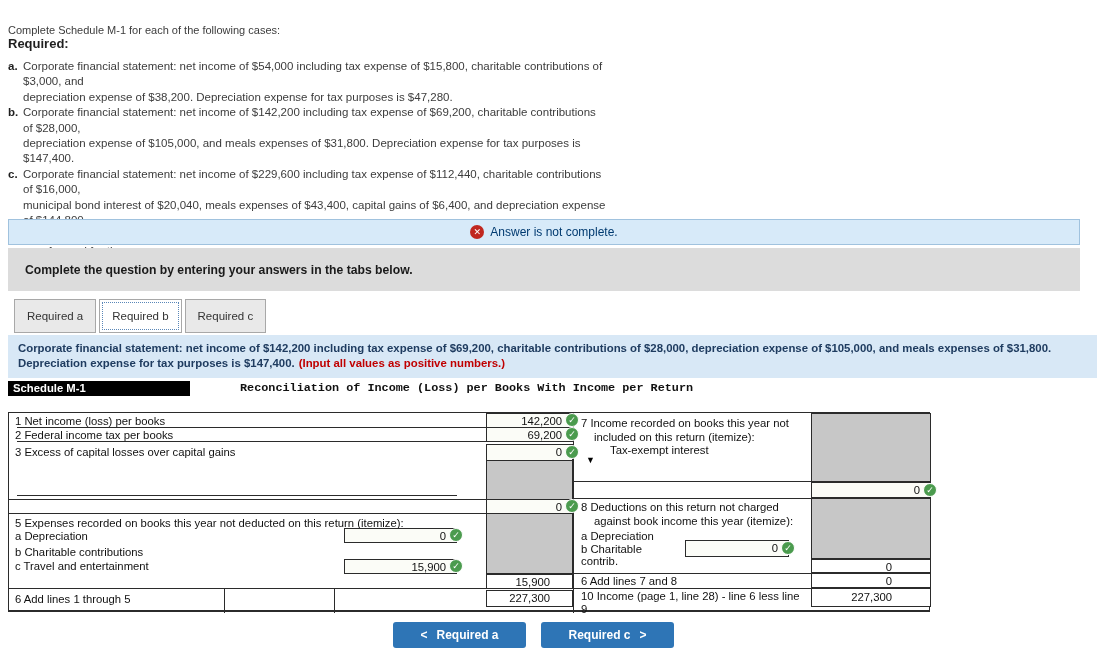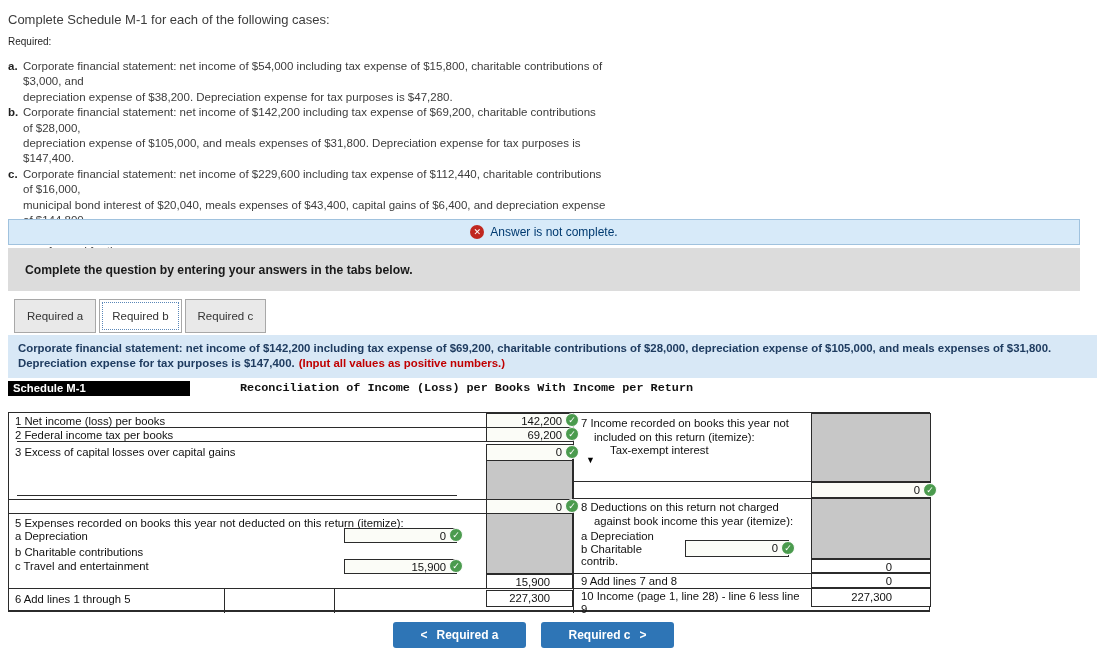--- a/index.html
+++ b/index.html
@@ -2,22 +2,22 @@
 <html><head>
 <meta charset="utf-8">
 <style>
   * { margin:0; padding:0; box-sizing:border-box; }
   html,body { background:#fff; }
   body {
     width:1104px; height:660px; position:relative; overflow:hidden;
     font-family:"Liberation Sans","DejaVu Sans",sans-serif; color:#3c3c3c;
   }
   
-  .prompt { position:absolute; left:8px; top:12px; font-size:13px; color:#3c3c3c; }
-  .reqhead { position:absolute; left:8px; top:36px; font-size:10px; font-weight:normal; color:#1f1f1f; }
+  .prompt { position:absolute; left:8px; top:24px; font-size:11px; color:#3c3c3c; }
+  .reqhead { position:absolute; left:8px; top:36px; font-size:13px; font-weight:bold; color:#1f1f1f; }
   .cases { position:absolute; left:8px; top:59px; width:600px; }
   .case { position:relative; padding-left:15px; font-size:11.5px; line-height:15.4px; color:#3c3c3c; }
   .case .letter { position:absolute; left:0; font-weight:bold; color:#1f1f1f; }
   .case .ctext { white-space:pre-line; }
   
   .banner { position:absolute; left:8px; top:219px; width:1072px; height:26px;
     background:#d7eaf9; border:1px solid #a0c2de; display:flex; align-items:center; justify-content:center; }
   .xicon { display:inline-block; width:14px; height:14px; border-radius:50%; background:#c0271f;
     color:#fff; font-size:9px; line-height:14px; text-align:center; font-weight:bold; margin-right:6px; }
   .btext { font-size:12px; font-weight:normal; color:#003a70; }
@@ -172,21 +172,21 @@
   <div class="hrule" style="top:68px; left:564px; width:358px"></div>
   <div class="hrule" style="top:85px; left:564px; width:358px"></div>
   <div class="cl" style="left:572px; top:88px; width:218px">8 Deductions on this return not charged against book income this year (itemize):</div>
   <div class="tl" style="left:572px; top:117px">a Depreciation</div>
   <div class="tl" style="left:572px; top:130px; width:78px; white-space:normal; line-height:12px">b Charitable contrib.</div>
   <div class="vcell" style="left:676px; top:127px; width:104px; height:17px">
     <span>0</span>
     <span class="chk">✓</span>
   </div>
   <div class="hrule" style="top:160px; left:564px; width:358px"></div>
-  <div class="tl" style="left:572px; top:162px">9 Add lines 7 and 8</div>
+  <div class="tl" style="left:572px; top:162px">6 Add lines 7 and 8</div>
   <div class="tl" style="left:572px; top:177px; width:224px; white-space:normal; line-height:12.5px">10 Income (page 1, line 28) - line 6 less line 9</div>
 
   <div class="gcell" style="left:802px; top:0; width:120px; height:69px"></div>
   <div class="vcell" style="left:802px; top:69px; width:120px; height:16px">
     <span>0</span>
     <span class="chk">✓</span>
   </div>
   <div class="gcell" style="left:802px; top:85px; width:120px; height:61px"></div>
   <div class="ccell wide" style="left:802px; top:146px; width:120px; height:14px">
     <span>0</span>

